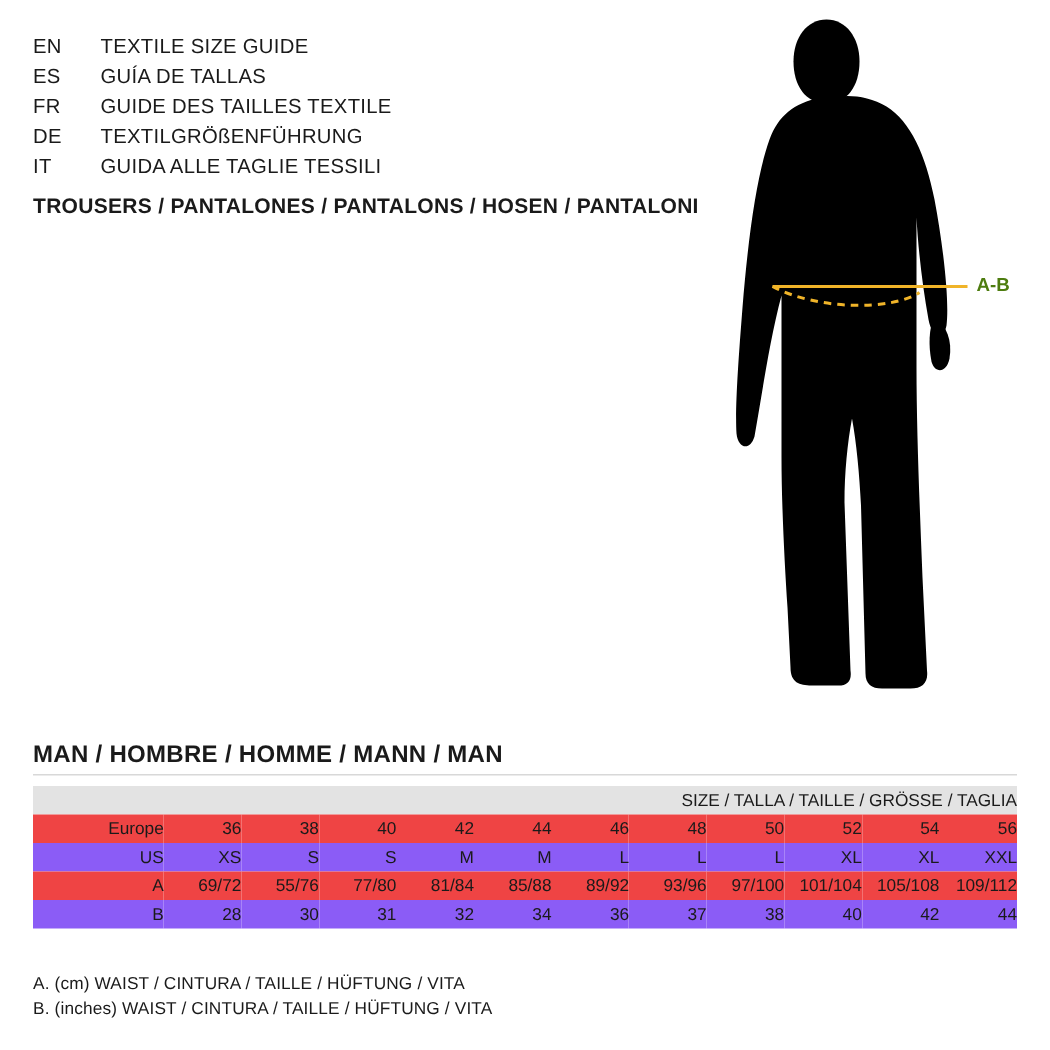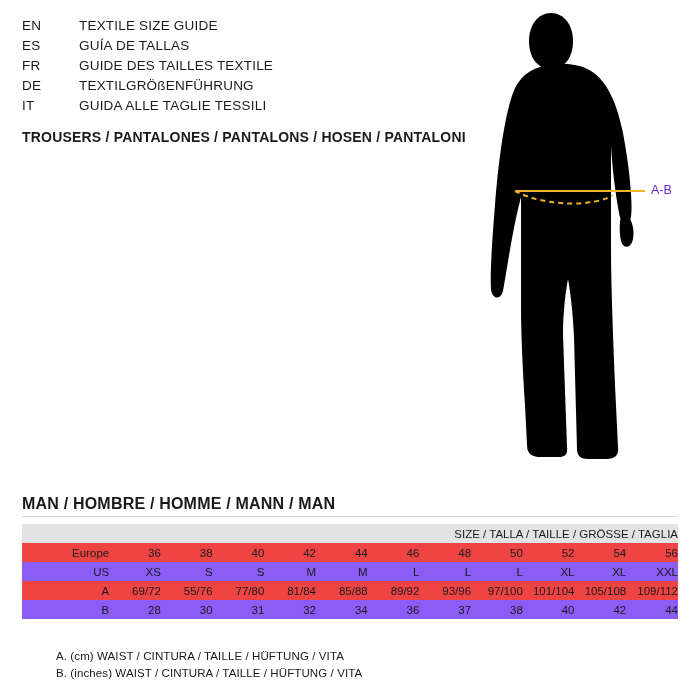--- a/index.html
+++ b/index.html
@@ -18,25 +18,24 @@
 
   
   .lang-block {
     position: absolute;
     left: 22px;
     top: 18px;
     width: 460px;
   }
   .lang-row {
     display: flex;
-    align-items: flex-start;
+    align-items: flex-end;
     height: 20px;
     font-size: 13.5px;
     letter-spacing: 0.2px;
-    gap: 12px;
   }
   .lang-code {
     width: 45px;
     flex: 0 0 45px;
     font-weight: 400;
   }
   .lang-text {
     flex: 1 1 auto;
   }
   .category-title {
@@ -56,22 +55,22 @@
     width: 230px;
     height: 470px;
   }
   .figure-svg { display: block; }
 
   .ab-label {
     position: absolute;
     left: 196px;
     top: 178px;
     font-size: 12.5px;
-    font-weight: normal;
-    color: #6d28d9;
+    font-weight: bold;
+    color: #4d7c0f;
   }
 
   
   .man-title {
     position: absolute;
     left: 22px;
     top: 495px;
     font-size: 16px;
     font-weight: bold;
     letter-spacing: 0.2px;
@@ -119,21 +118,21 @@
   .col-label { width: 86px; }
   .col-v { width: 51px; }
 
   .footnotes {
     position: absolute;
     left: 22px;
     top: 648px;
     font-size: 11.5px;
     line-height: 17px;
   }
-  .footnotes div { letter-spacing: 0.1px; margin-left: 34px; }
+  .footnotes div { letter-spacing: 0.1px; }
 </style>
 </head>
 <body>
 
 <div class="lang-block">
   <div class="lang-row">
     <span class="lang-code">EN</span>
     <span class="lang-text">TEXTILE SIZE GUIDE</span>
   </div>
   <div class="lang-row">

